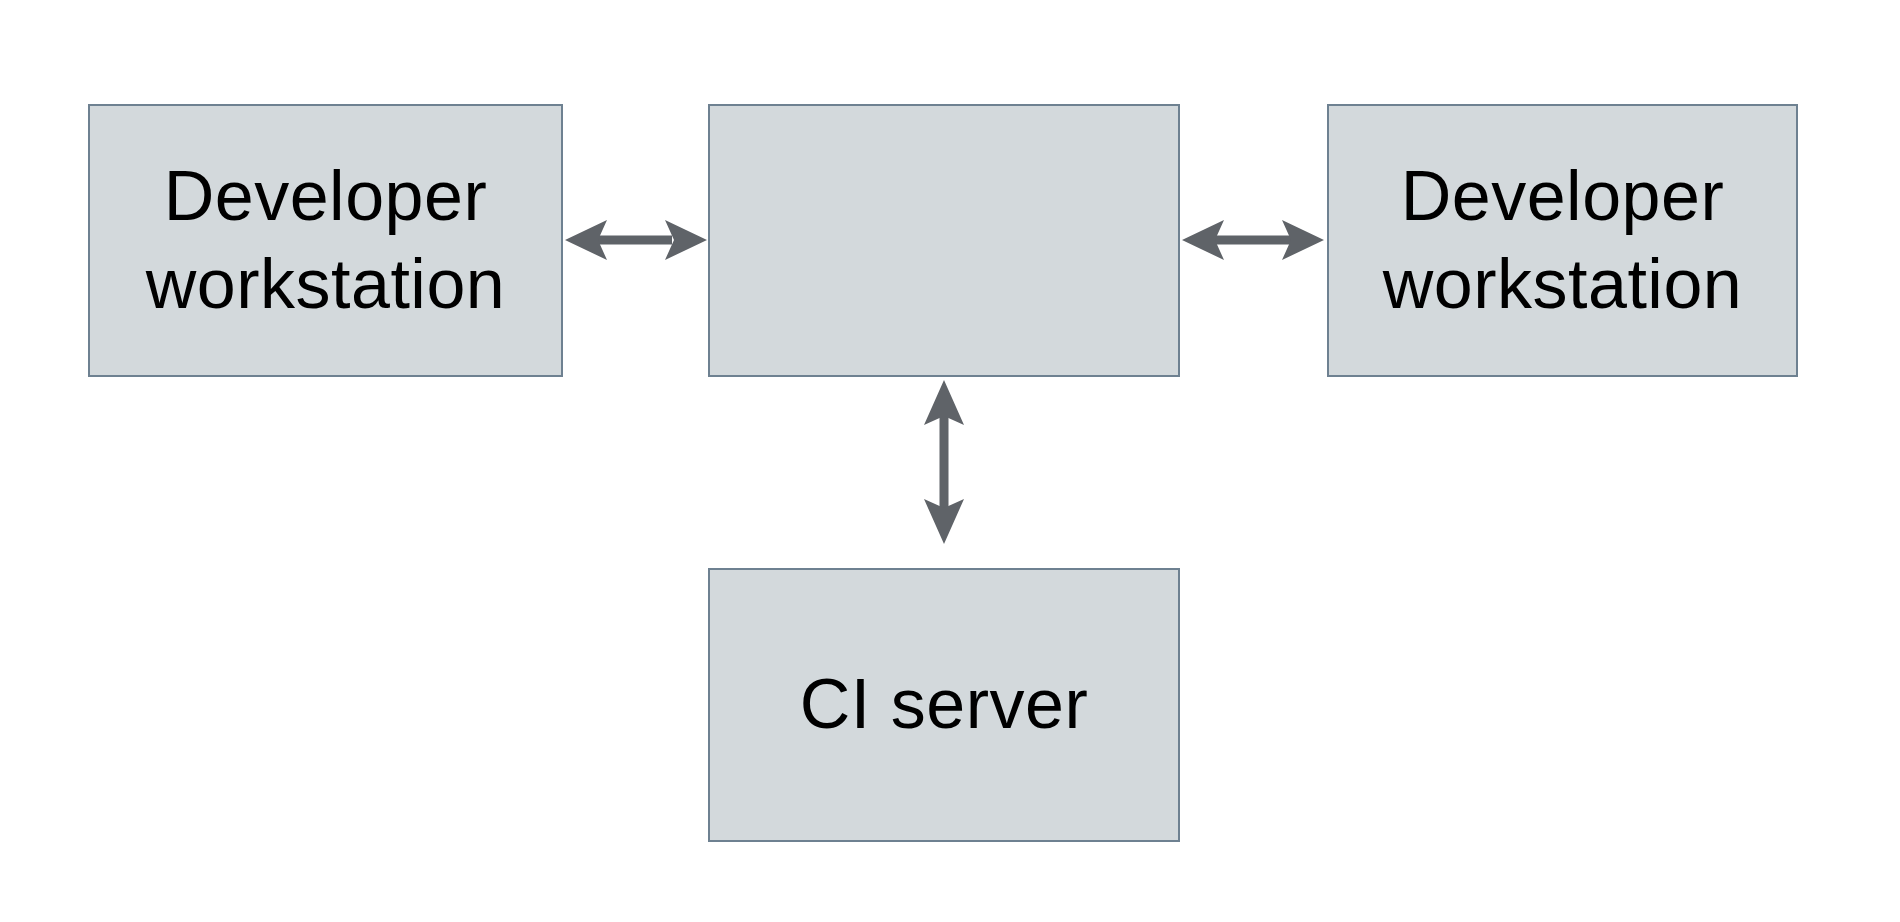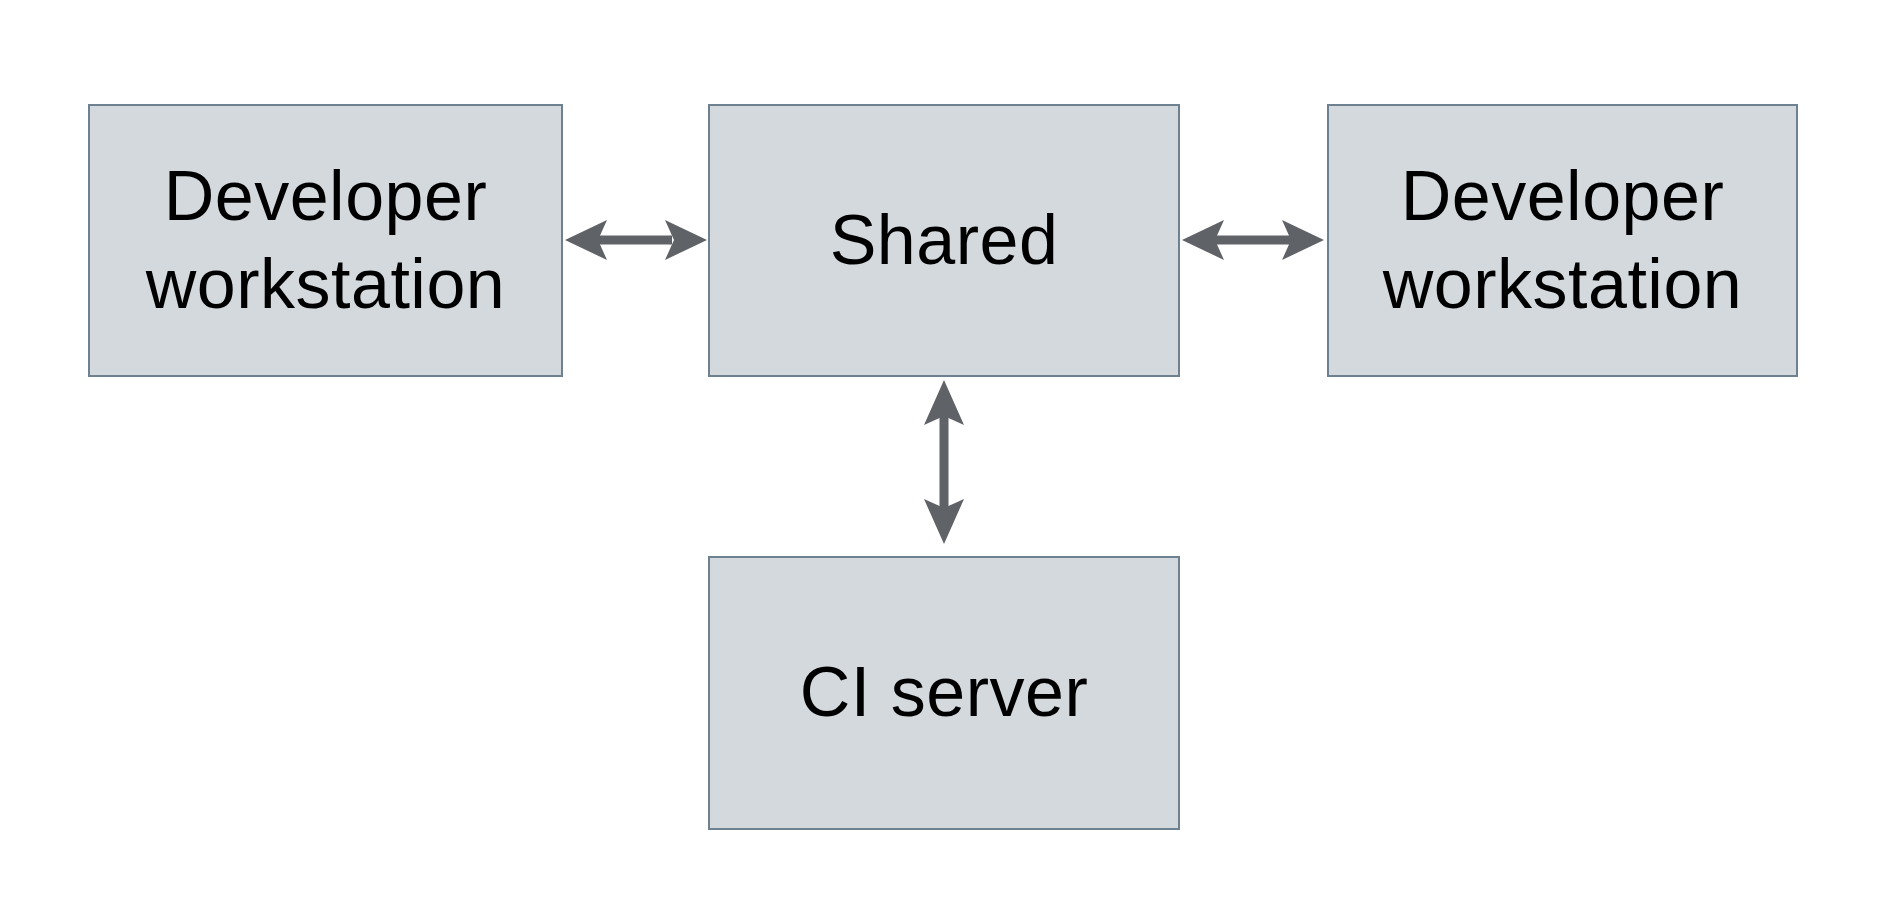--- a/index.html
+++ b/index.html
@@ -33,21 +33,21 @@
     justify-content: center;
     text-align: center;
     color: var(--text-color);
     font-size: 70px;
     line-height: 1.25;
     letter-spacing: 0.5px;
   }
   .node-dev-left   { left: 88px;   top: 104px; width: 475px; height: 273px; }
   .node-cache      { left: 708px;  top: 104px; width: 472px; height: 273px; }
   .node-dev-right  { left: 1327px; top: 104px; width: 471px; height: 273px; }
-  .node-ci         { left: 708px;  top: 556px; width: 472px; height: 274px; }
+  .node-ci         { left: 708px;  top: 568px; width: 472px; height: 274px; }
   .arrows-layer {
     position: absolute;
     left: 0; top: 0;
     width: 1900px;
     height: 922px;
     pointer-events: none;
   }
   .arrow-shaft { stroke: var(--arrow-color); stroke-width: 9px; }
   .arrow-head  { fill: var(--arrow-color); }
 </style>
@@ -76,21 +76,20 @@
       <polygon class="arrow-head" points="944,544 924,499 944,508 964,499"></polygon>
     </g>
   </svg>
 
   <div class="node node-dev-left">
     <div>Developer</div>
     <div>workstation</div>
   </div>
 
   <div class="node node-cache">
-    <div>Shared</div>
   </div>
 
   <div class="node node-dev-right">
     <div>Developer</div>
     <div>workstation</div>
   </div>
 
   <div class="node node-ci">
     <div>CI server</div>
   </div>

